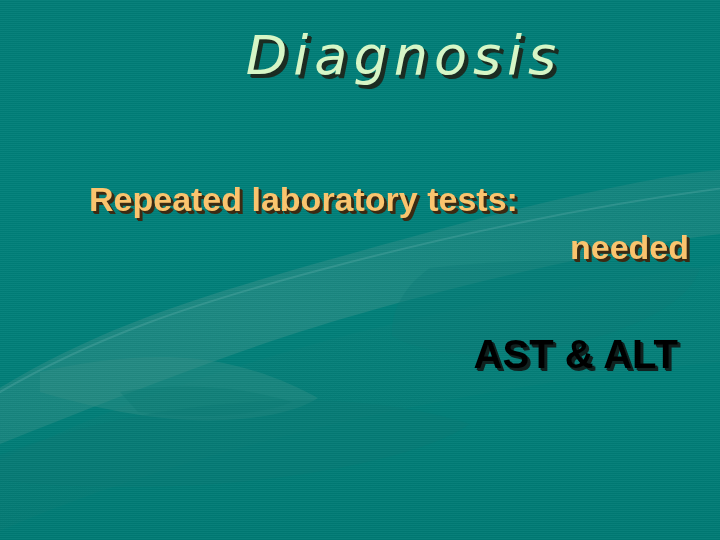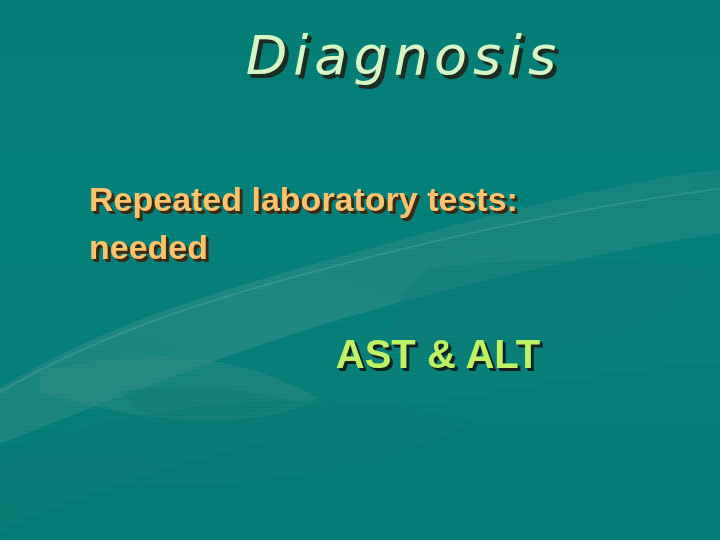--- a/index.html
+++ b/index.html
@@ -99,38 +99,38 @@
     font-family: "Liberation Sans", sans-serif;
     font-size: 34px;
     font-weight: bold;
     color: #fac46e;
     text-shadow: 3px 3px 0 #3b2a13, 2px 2px 0 #3b2a13;
     line-height: 1.42;
     white-space: nowrap;
   }
 
   .subtitle-line.left  { text-align: left; }
-  .subtitle-line.right { }
+  .subtitle-line.right { text-align: right; }
 
   .body-block {
     position: absolute;
     top: 318px;
     left: 198px;
     width: 480px;
   }
 
   .body-line {
     font-family: "Liberation Sans", sans-serif;
     font-size: 40px;
     font-weight: bold;
-    color: #bef264;
+    color: #000000;
     text-shadow: 3px 3px 0 #10211f, 2px 2px 0 #10211f;
     line-height: 1.82;
     white-space: nowrap;
-    text-align: center;
+    text-align: right;
   }
 
   .body-line.indent { padding-left: 6px; }
 </style>
 </head>
 <body>
 
 <div class="slide">
 
   <div class="bg-layer bg-base"></div>

